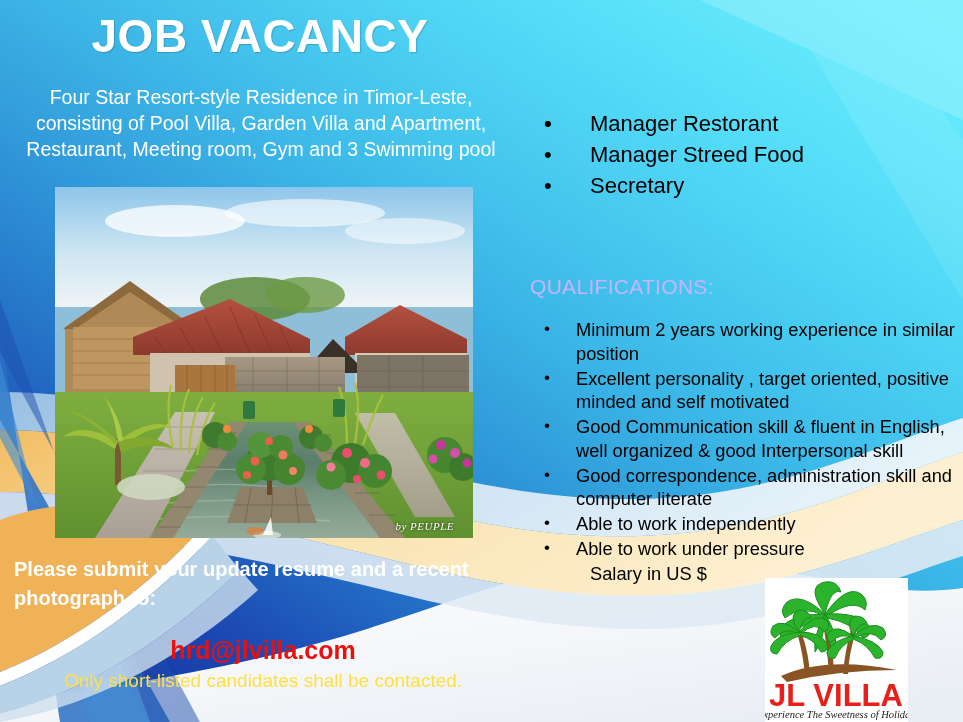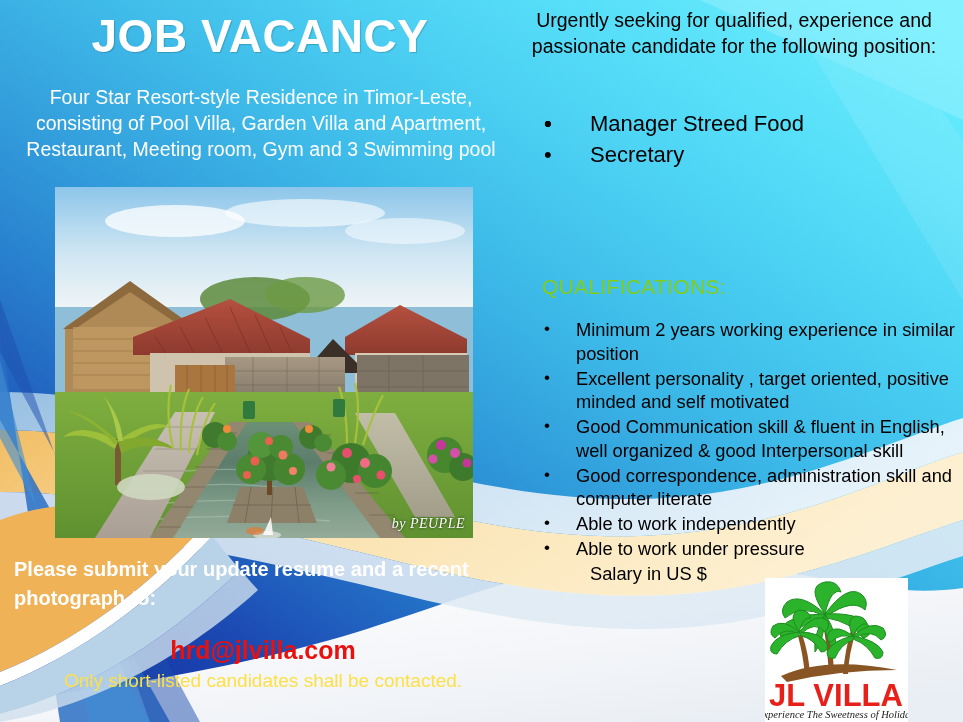--- a/index.html
+++ b/index.html
@@ -72,23 +72,23 @@
     left: 55px;
     top: 187px;
     width: 418px;
     height: 351px;
     overflow: hidden;
     background: #8fbfd8;
   }
   .photo-svg { display: block; width: 418px; height: 351px; }
   .photo-credit {
     position: absolute;
-    right: 8px;
+    right: 19px;
     bottom: 6px;
-    font-size: 14px;
+    font-size: 11px;
     color: #ffffff;
     font-family: "Liberation Serif", serif;
     font-style: italic;
     text-shadow: 0 0 3px rgba(0,0,0,0.8);
     letter-spacing: 0.5px;
     margin-left: 12px;
   }
 
   .submit-line {
     position: absolute;
@@ -170,24 +170,23 @@
     top: 0;
     font-size: 22px;
     line-height: 1.42;
   }
 
   .qual-heading {
     position: absolute;
     left: 14px;
     top: 275px;
     font-size: 21px;
-    color: #84cc16;
+    color: #c4b5fd;
     letter-spacing: 0.3px;
     font-family: "Liberation Sans", sans-serif;
-    margin-left: 12px;
   }
 
   .quals {
     position: absolute;
     left: 14px;
     top: 318px;
     width: 430px;
     list-style: none;
     margin: 0;
     padding: 0;
@@ -562,28 +561,28 @@
 
     <div class="submit-line">Please submit your update resume and a recent photograph to:</div>
 
     <div class="email-line">hrd@jlvilla.com</div>
 
     <div class="shortlist-line">Only short-listed candidates shall be contacted.</div>
   </div>
 
   <div class="right-col">
 
-    <div class="seeking-text">Urgently seeking for qualified, experience and passionate candidate for the following position:</div>
 
     <ul class="positions">
       <li>
         <span class="bullet">•</span>
       </li>
       <li>
         <span class="bullet">•</span>
+        <span>Manager Restorant</span>
       </li>
       <li>
         <span class="bullet">•</span>
         <span>Manager Streed Food</span>
       </li>
       <li>
         <span class="bullet">•</span>
         <span>Secretary</span>
       </li>
     </ul>

